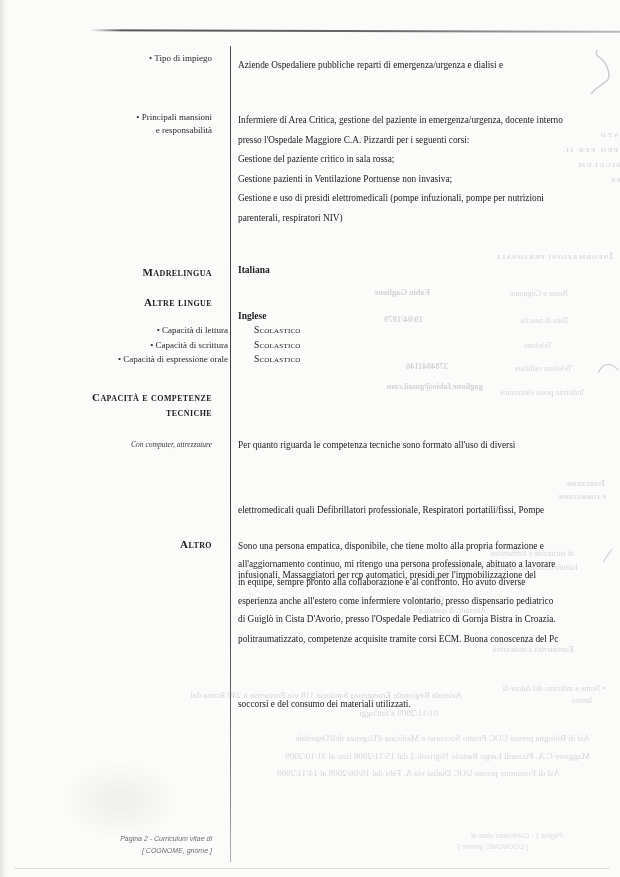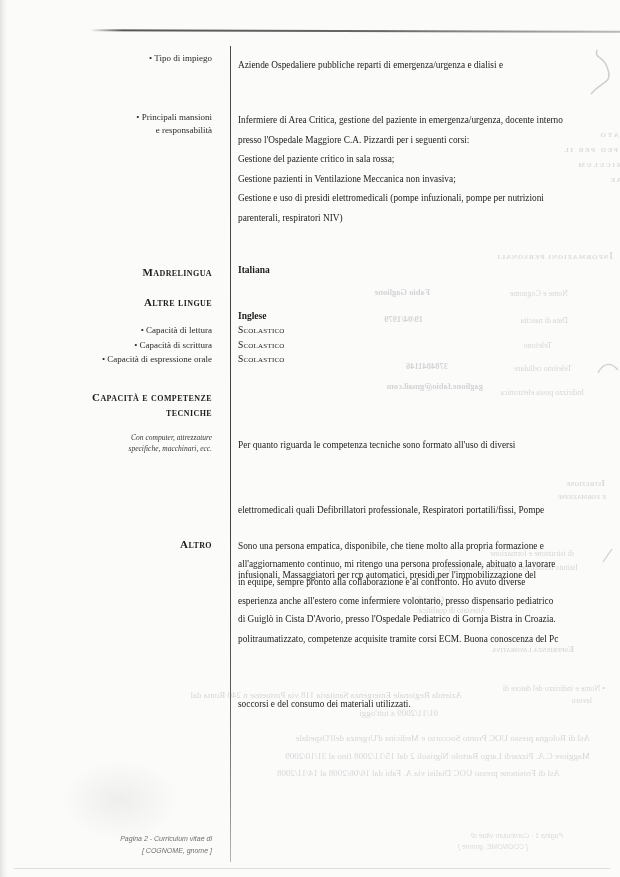--- a/index.html
+++ b/index.html
@@ -22,29 +22,29 @@
     background:radial-gradient(ellipse at center,rgba(180,180,178,.18),rgba(180,180,178,0) 70%);}
   
   .divider{position:absolute;left:230px;top:46px;height:816px;width:1.3px;z-index:3;
     background:linear-gradient(to bottom,#4c4c4c,#3f3f3f 55%,#5a5a5a 78%,#8f8f8f 93%,#b5b5b5);}
   
   .row{position:absolute;left:0;right:0;z-index:2;}
   .lbl{position:absolute;left:0;width:212px;text-align:right;font-size:9px;color:#2a2a2a;}
   .val{position:absolute;left:238px;width:360px;}
   .ln{white-space:nowrap;}
   .heading{font-variant:small-caps;font-weight:bold;font-size:11px;letter-spacing:.4px;color:#1d1d1d;line-height:15px;}
-  .sublabel{font-style:italic;font-size:7.5px;color:#3a3a3a;line-height:11px;margin-top:12px;}
+  .sublabel{font-style:italic;font-size:7.5px;color:#3a3a3a;line-height:11px;margin-top:19px;}
   .para{font-size:9.3px;color:#222;}
   .lh25 .ln{line-height:25px;}
   .lh19 .ln{line-height:19.5px;font-family:Liberation Serif, serif;}
   .lh18 .ln{line-height:17.8px;margin-top:47px;}
   .lh182 .ln{line-height:18.2px;}
   .bold-val{font-weight:bold;font-size:9.5px;color:#1d1d1d;}
   .scaps{font-variant:small-caps;font-size:9.5px;color:#222;letter-spacing:.2px;}
-  .skill-row{position:absolute;left:0;right:0;height:14px;}
+  .skill-row{position:absolute;left:16px;right:0;height:14px;}
   
   .footer{position:absolute;top:833px;left:0;width:212px;z-index:2;
     font-family:"Liberation Sans","DejaVu Sans",sans-serif;font-style:italic;
     font-size:7px;color:#6f6f6f;text-align:right;line-height:11.5px;}
   
   .ghost-layer{position:absolute;inset:0;z-index:1;}
   .ghost{position:absolute;transform:scaleX(-1);color:#bcbfc0;opacity:.6;
     filter:blur(.35px);white-space:nowrap;
     font-family:"Liberation Serif","DejaVu Serif",serif;}
   .ghost.sc{font-variant:small-caps;font-weight:bold;color:#c3c6c7;}
@@ -117,21 +117,21 @@
 
   <section class="row" style="top:111px">
     <div class="lbl" style="line-height:13px">
         <div class="ln">• Principali mansioni</div>
         <div class="ln">e responsabilità</div>
       </div>
     <div class="val para lh19">
         <div class="ln">Infermiere di Area Critica, gestione del paziente in emergenza/urgenza, docente interno</div>
         <div class="ln">presso l'Ospedale Maggiore C.A. Pizzardi per i seguenti corsi:</div>
         <div class="ln">Gestione del paziente critico in sala rossa;</div>
-        <div class="ln">Gestione pazienti in Ventilazione Meccanica non invasiva;</div>
+        <div class="ln">Gestione pazienti in Ventilazione Portuense non invasiva;</div>
         <div class="ln">Gestione e uso di presidi elettromedicali (pompe infuzionali, pompe per nutrizioni</div>
         <div class="ln">parenterali, respiratori NIV)</div>
       </div>
   </section>
 
   <section class="row" style="top:265px">
     <div class="lbl heading">Madrelingua</div>
     <div class="val bold-val">Italiana</div>
   </section>
 
@@ -155,21 +155,20 @@
   </section>
 
   <section class="row" style="top:390px">
     <div class="lbl">
       <div class="heading">
           <div class="ln">Capacità e competenze</div>
           <div class="ln">tecniche</div>
         </div>
       <div class="sublabel">
           <div class="ln">Con computer, attrezzature</div>
-          <div class="ln">specifiche, macchinari, ecc.</div>
         </div>
     </div>
     <div class="val para lh18">
         <div class="ln">Per quanto riguarda le competenza tecniche sono formato all'uso di diversi</div>
         <div class="ln">elettromedicali quali Defibrillatori professionale, Respiratori portatili/fissi, Pompe</div>
         <div class="ln">infusionali, Massaggiatori per rcp automatici, presidi per l'immobilizzazione del</div>
         <div class="ln">politraumatizzato, competenze acquisite tramite corsi ECM. Buona conoscenza del Pc</div>
         <div class="ln">soccorsi e del consumo dei materiali utilizzati.</div>
       </div>
   </section>

